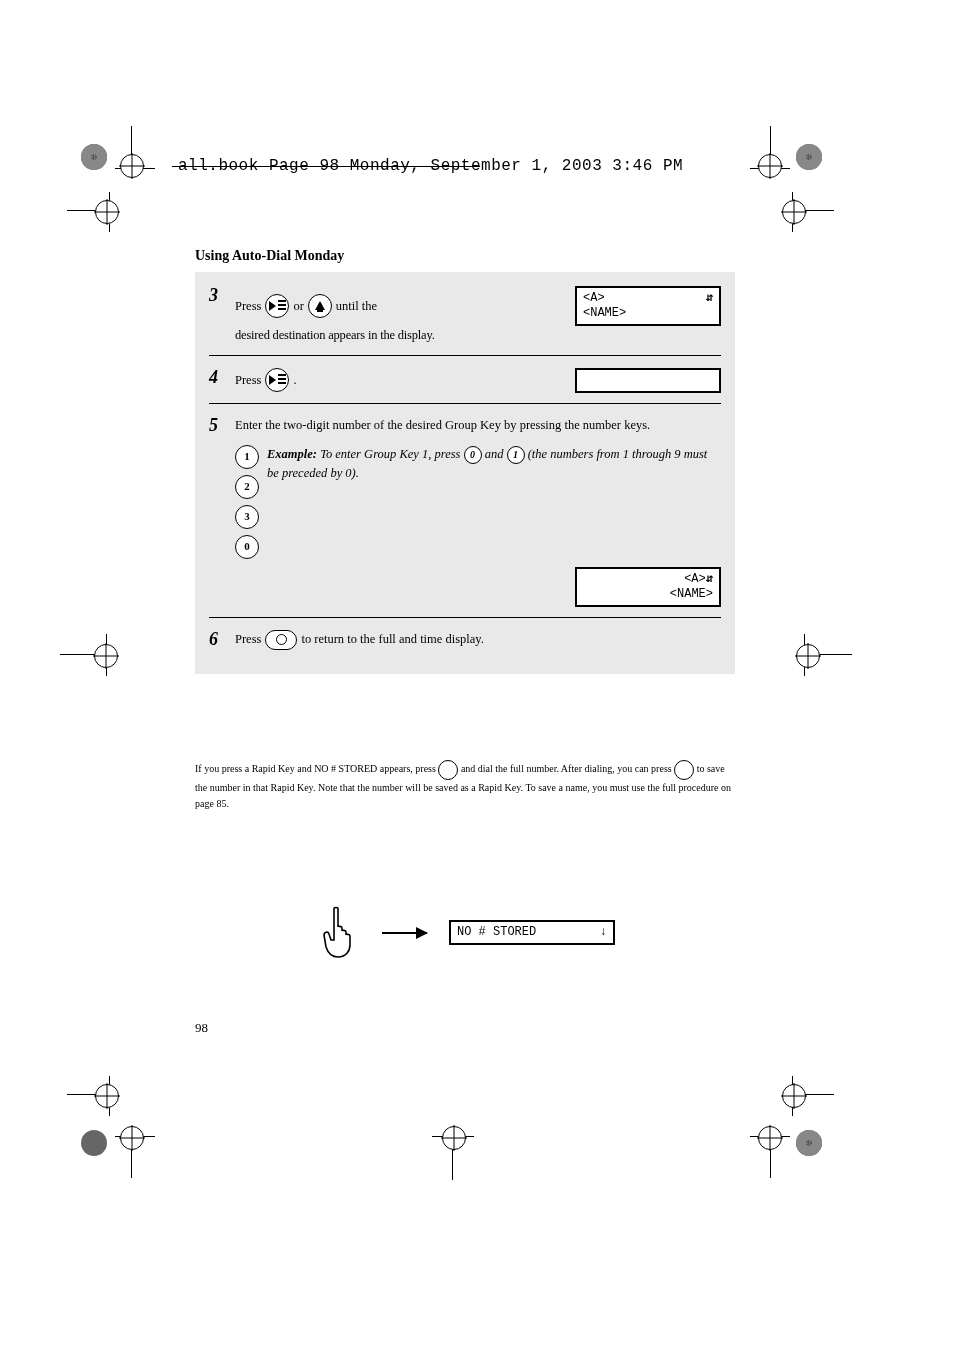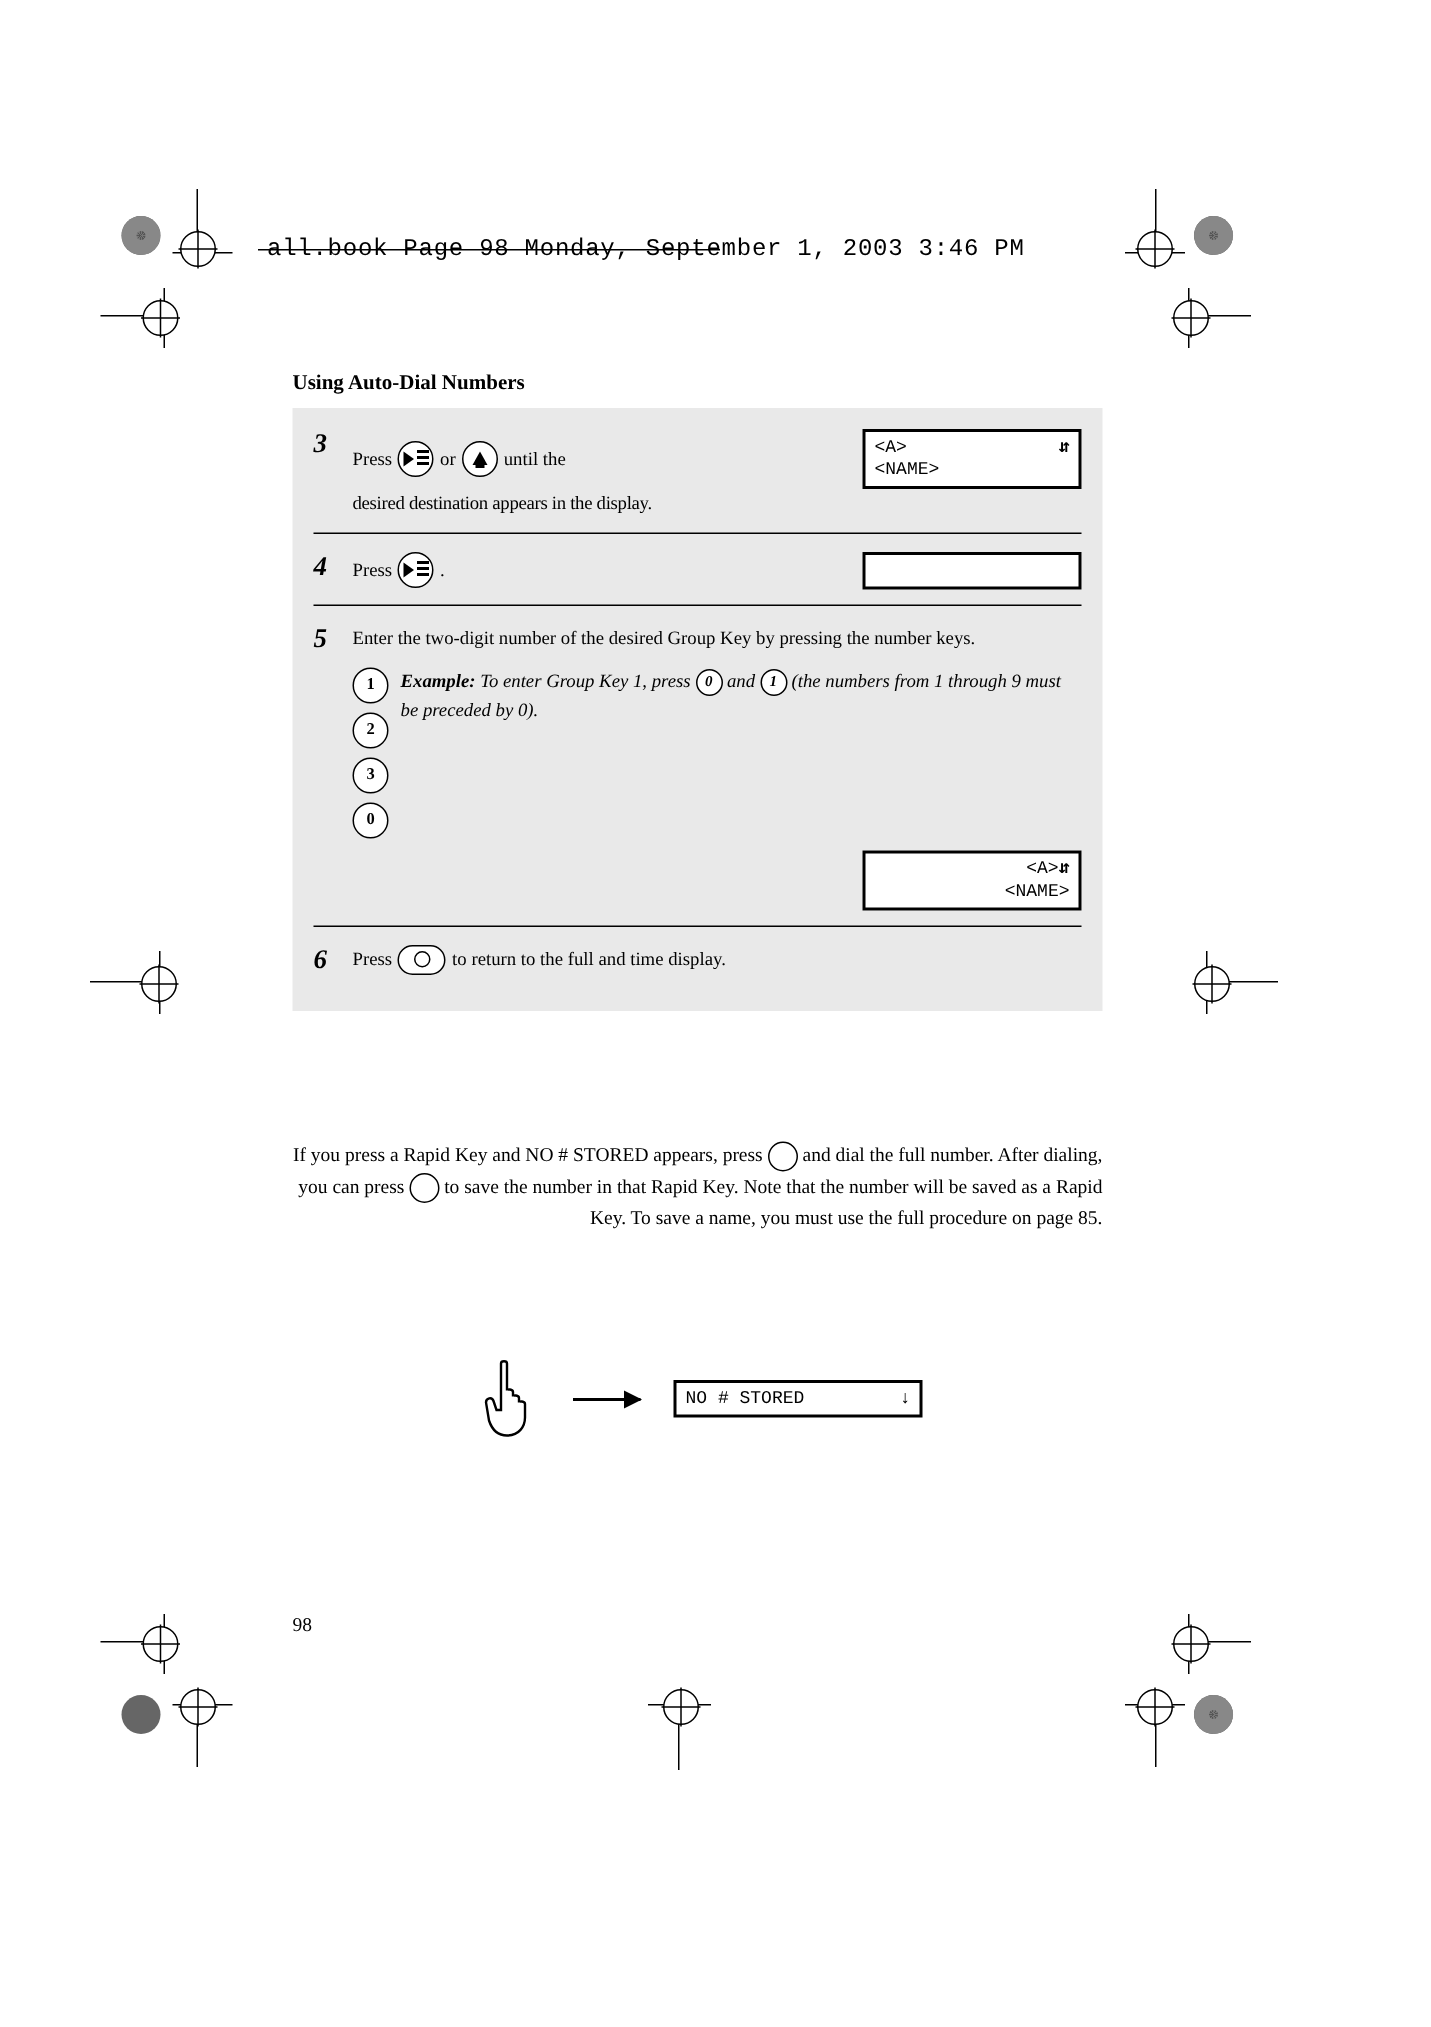--- a/index.html
+++ b/index.html
@@ -163,21 +163,21 @@
   .hand-svg { width:40px; height:55px; }
   .arrow {
     width: 45px; height: 2px; background:#000; position:relative;
   }
   .arrow::after {
     content:""; position:absolute; right:-1px; top:-5px;
     border-top:6px solid transparent; border-bottom:6px solid transparent; border-left:12px solid #000;
   }
 
   .pagenum {
-    position:absolute; left:195px; top:1075px; font-size:13px;
+    position:absolute; left:195px; top:1020px; font-size:13px;
   }
 
   .tight { letter-spacing:-0.2px; }
 </style>
 </head>
 <body>
 
 <div class="page">
 
   <div class="regmark" style="left:85px; top:148px;">
@@ -242,21 +242,21 @@
     <div class="xcirc" style="left:-18px; top:4px;"></div>
   </div>
   <div class="regmark" style="left:790px; top:1126px;">
     <div class="stem-v" style="left:-20px; top:14px; height:38px;"></div>
     <div class="stem-h" style="left:-40px; top:10px; width:40px;"></div>
     <div class="xcirc" style="left:-32px; top:0px;"></div>
     <div class="disc" style="left:6px; top:4px;"></div>
   </div>
 
   <div class="content">
-    <div class="section-title">Using Auto-Dial Numbers</div>
+    <div class="section-title">Using Auto-Dial Monday</div>
 
     <div class="steps">
 
       <div class="step">
         <div class="stepnum">3</div>
         <div class="stepbody">
           <div class="line">
             <span>Press </span>
             <span class="round-btn speed-dial"></span>
             <span> or </span>
@@ -322,21 +322,21 @@
               </span>
             <span> to return to the full and time display.</span>
           </div>
         </div>
       </div>
 
     </div>
   </div>
 
   <div class="para" style="top:760px;">
-    <div style="font-size:13px;text-align:right;">
+    <div style="font-size:10px;">
       If you press a Rapid Key and&nbsp;NO # STORED&nbsp;appears, press
       <span class="round-btn small" style="vertical-align:middle;"></span>
       and dial the full number. After dialing, you can press
       <span class="round-btn small" style="vertical-align:middle;"></span>
       to save the number in that Rapid Key. Note that the number will be saved as a Rapid Key. To save a name, you must use the full procedure on page 85.
     </div>
   </div>
 
   <div class="handfig">
     <svg class="hand-svg" viewBox="0 0 40 55">

